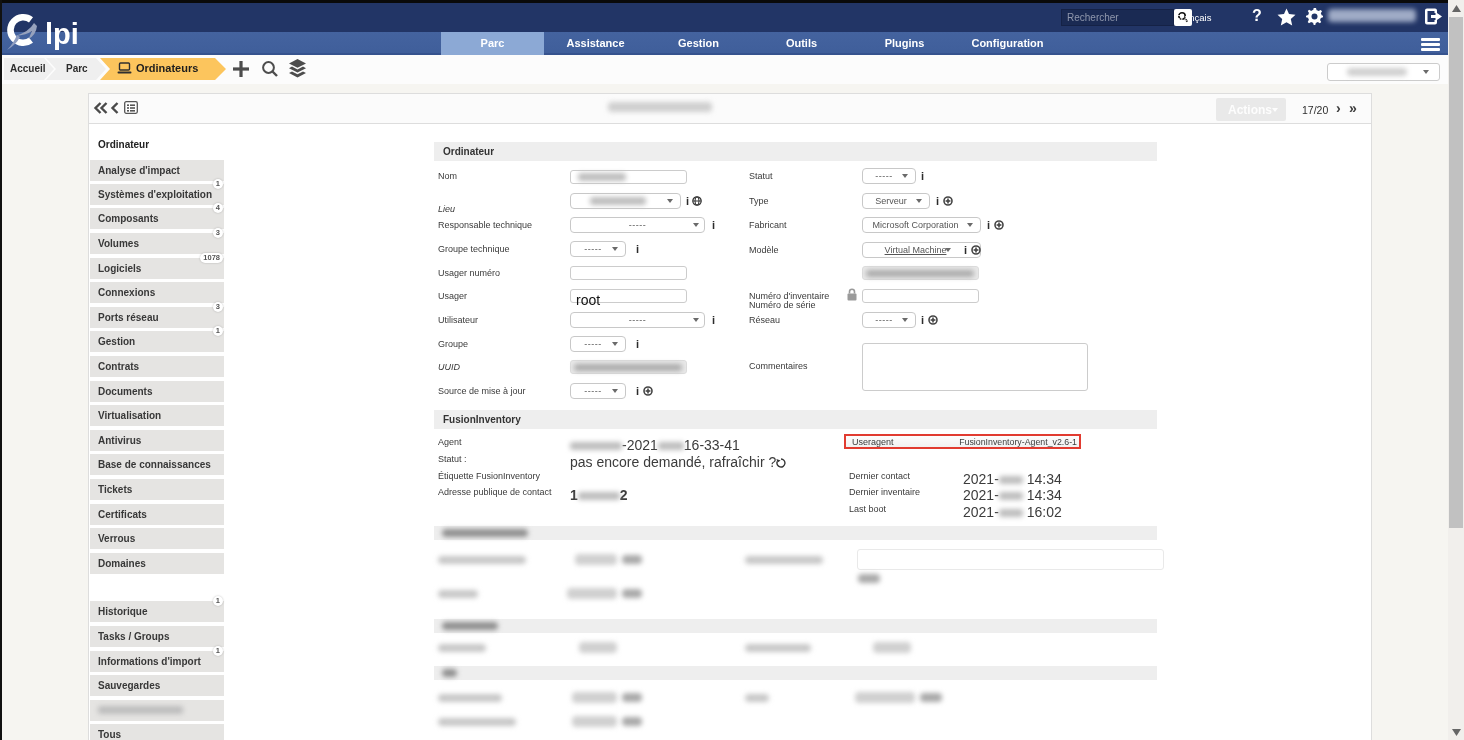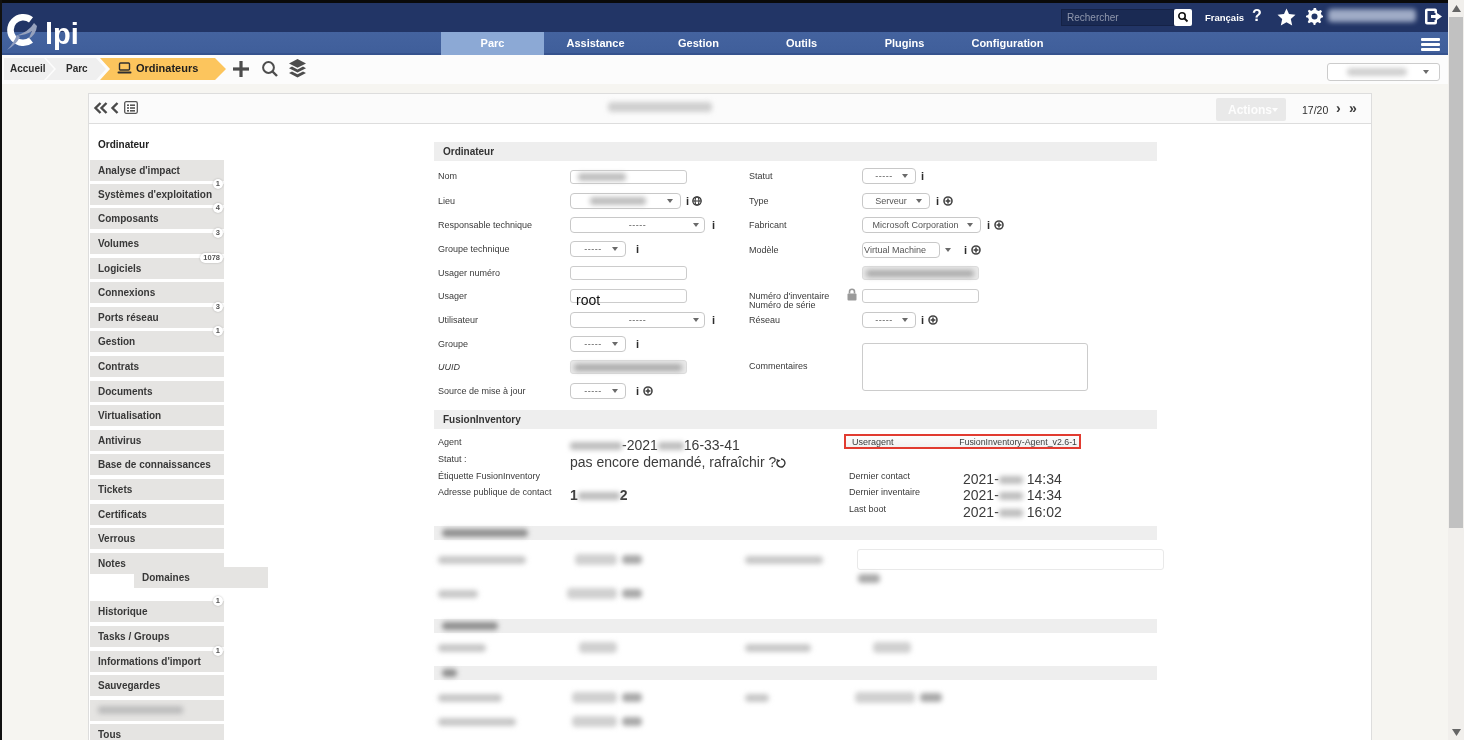--- a/index.html
+++ b/index.html
@@ -55,21 +55,21 @@
 </svg>
 
 <div class="abs" style="left:1061px;top:9px;width:113px;height:17px;background:#1a2a53;border:1px solid #152246;"></div>
 <div class="abs" style="left:1067px;top:12px;font-size:10px;color:#8f97ac;">Rechercher</div>
 <div class="abs" style="left:1174px;top:9px;width:18px;height:17px;background:#fff;border-radius:2px;">
   <svg width="12" height="12" style="position:absolute;left:3px;top:2px;" viewBox="0 0 12 12">
     <circle cx="5" cy="5" r="3.2" fill="none" stroke="#111" stroke-width="1.6"></circle>
     <line x1="7.5" y1="7.5" x2="10.5" y2="10.5" stroke="#111" stroke-width="1.8"></line>
   </svg>
 </div>
-<div class="abs" style="left:1205px;top:12px;font-size:9.5px;font-weight:bold;color:#fff;">Français</div>
+<div class="abs" style="left:1175px;top:12px;font-size:9.5px;font-weight:normal;color:#fff;">Français</div>
 <div class="abs" style="left:1252px;top:7px;font-size:16px;font-weight:bold;color:#fff;">?</div>
 <svg class="abs" style="left:1277px;top:8px;" width="19" height="18" viewBox="0 0 19 18">
   <path d="M9.5 0.5 L12 6 L18.5 6.8 L13.8 11 L15.2 17.5 L9.5 14.2 L3.8 17.5 L5.2 11 L0.5 6.8 L7 6 Z" fill="#fff"></path>
 </svg>
 <svg class="abs" style="left:1306px;top:8px;" width="17" height="17" viewBox="0 0 17 17">
   <path d="M8.5 0 L10 0 L10.6 2.3 A6.3 6.3 0 0 1 12.6 3.1 L14.7 1.9 L16 3.2 L14.8 5.3 A6.3 6.3 0 0 1 15.6 7.3 L17 7.7 L17 9.3 L14.8 9.9 A6.3 6.3 0 0 1 14 11.9 L15.2 14 L13.9 15.3 L11.8 14.1 A6.3 6.3 0 0 1 9.8 14.9 L9.3 17 L7.7 17 L7.1 14.8 A6.3 6.3 0 0 1 5.1 14 L3 15.2 L1.7 13.9 L2.9 11.8 A6.3 6.3 0 0 1 2.1 9.8 L0 9.3 L0 7.7 L2.2 7.1 A6.3 6.3 0 0 1 3 5.1 L1.8 3 L3.1 1.7 L5.2 2.9 A6.3 6.3 0 0 1 7.2 2.1 L7.7 0 Z" fill="#fff"></path>
   <circle cx="8.5" cy="8.5" r="3" fill="#223566"></circle>
 </svg>
 <div class="blur" style="left:1328px;top:9px;width:88px;height:13px;background:#9fabc6;"></div>
 <svg class="abs" style="left:1424px;top:8px;" width="19" height="17" viewBox="0 0 19 17">
@@ -149,37 +149,37 @@
 <div class="sbitem" style="top:331px;">Gestion<span class="badge">1</span></div>
 <div class="sbitem" style="top:356px;">Contrats</div>
 <div class="sbitem" style="top:381px;">Documents</div>
 <div class="sbitem" style="top:405px;">Virtualisation</div>
 <div class="sbitem" style="top:430px;">Antivirus</div>
 <div class="sbitem" style="top:454px;">Base de connaissances</div>
 <div class="sbitem" style="top:479px;">Tickets</div>
 <div class="sbitem" style="top:504px;">Certificats</div>
 <div class="sbitem" style="top:528px;">Verrous</div>
 <div class="sbitem" style="top:553px;">Notes</div>
-<div class="sbitem" style="top:567px;margin-left:44px;">Domaines</div>
+<div class="sbitem" style="top:553px;">Domaines</div>
 <div class="sbitem" style="top:601px;">Historique<span class="badge">1</span></div>
 <div class="sbitem" style="top:626px;">Tasks / Groups</div>
 <div class="sbitem" style="top:651px;">Informations d'import<span class="badge">1</span></div>
 <div class="sbitem" style="top:675px;">Sauvegardes</div>
 <div class="sbitem" style="top:700px;"><span class="iblur" style="width:85px;margin-top:-2px;"></span></div>
 <div class="sbitem" style="top:724px;">Tous</div>
 
 <div class="shead" style="top:142px;height:19px;">
     <span style="top:4px;">Ordinateur</span>
   </div>
 
 <div class="lbl" style="left:438px;top:171px;">Nom</div>
 <div class="inp" style="left:570px;top:170px;width:117px;"></div>
 <div class="iblur" style="position:absolute;left:578px;top:173px;width:48px;"></div>
 
-<div class="lbl" style="left:438px;top:196px;">Lieu</div>
+<div class="lbl" style="left:438px;top:204px;font-style:italic;">Lieu</div>
 <div class="sel" style="left:570px;top:193px;width:111px;"></div>
 <div class="iblur" style="position:absolute;left:590px;top:197px;width:56px;"></div>
 <div class="caret" style="left:667px;top:199px;"></div>
 <div class="iico" style="left:686px;top:195px;">i</div>
 <svg class="abs" style="left:692px;top:196px;" width="10" height="10" viewBox="0 0 10 10">
   <circle cx="5" cy="5" r="4.2" fill="none" stroke="#333" stroke-width="1.2"></circle>
   <ellipse cx="5" cy="5" rx="2" ry="4.2" fill="none" stroke="#333" stroke-width="1"></ellipse>
   <line x1="0.8" y1="5" x2="9.2" y2="5" stroke="#333" stroke-width="1"></line>
 </svg>
 
@@ -259,21 +259,21 @@
   </div>
 <div class="caret" style="left:967px;top:223px;"></div>
 <div class="iico" style="left:987px;top:219px;">i</div>
 <svg class="abs" style="left:994px;top:220px;" width="10" height="10" viewBox="0 0 10 10">
   <circle cx="5" cy="5" r="4" fill="none" stroke="#444" stroke-width="1.6"></circle>
   <line x1="5" y1="2.6" x2="5" y2="7.4" stroke="#444" stroke-width="1.6"></line>
   <line x1="2.6" y1="5" x2="7.4" y2="5" stroke="#444" stroke-width="1.6"></line>
 </svg>
 
 <div class="lbl" style="left:749px;top:245px;">Modèle</div>
-<div class="sel" style="left:862px;top:242px;width:78px;">
+<div class="sel" style="left:862px;top:242px;width:119px;text-decoration:underline;">
     <span style="margin-right:12px;">Virtual Machine</span>
   </div>
 <div class="caret" style="left:945px;top:248px;"></div>
 <div class="iico" style="left:964px;top:244px;">i</div>
 <svg class="abs" style="left:971px;top:245px;" width="10" height="10" viewBox="0 0 10 10">
   <circle cx="5" cy="5" r="4" fill="none" stroke="#444" stroke-width="1.6"></circle>
   <line x1="5" y1="2.6" x2="5" y2="7.4" stroke="#444" stroke-width="1.6"></line>
   <line x1="2.6" y1="5" x2="7.4" y2="5" stroke="#444" stroke-width="1.6"></line>
 </svg>
 

